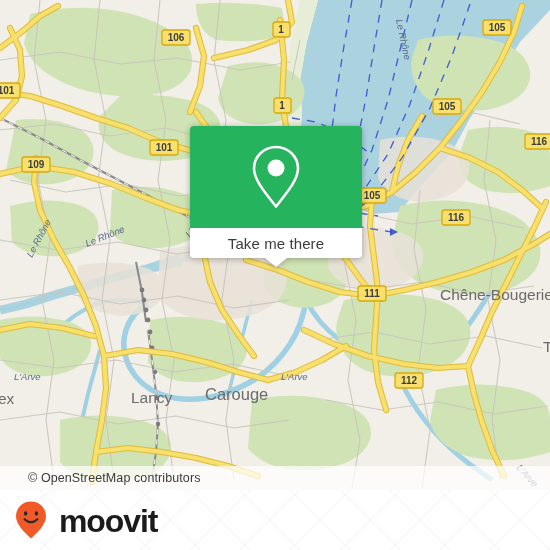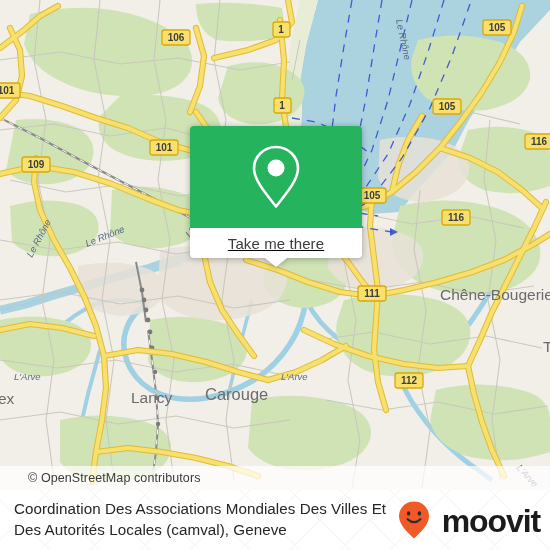--- a/index.html
+++ b/index.html
@@ -25,21 +25,20 @@
   }
   #attribution .attr-text{
     font-size:12.5px;color:#3a3a3a;letter-spacing:0.1px;white-space:nowrap;
   }
 
   
   #callout{
     position:absolute;left:190px;top:126px;width:172px;
     z-index:40;
     filter:drop-shadow(0 1px 3px rgba(0,0,0,0.30));
-    text-decoration:underline;
   }
   #callout .card-top{
     height:102px;background:#25b35e;border-radius:4px 4px 0 0;
     display:flex;align-items:center;justify-content:center;
   }
   #callout .card-bottom{
     height:30px;background:#ffffff;border-radius:0 0 4px 4px;
     display:flex;align-items:center;justify-content:center;
     position:relative;
   }
@@ -377,21 +376,20 @@
       <g stroke="#666" stroke-width="1.2" fill="none">
         <path d="M-20 70 L60 -10 M30 70 L110 -10 M80 70 L160 -10 M130 70 L210 -10
                  M180 70 L260 -10 M230 70 L310 -10 M280 70 L360 -10 M330 70 L410 -10
                  M380 70 L460 -10 M430 70 L510 -10 M480 70 L560 -10"></path>
         <path d="M-20 -10 L60 70 M30 -10 L110 70 M80 -10 L160 70 M130 -10 L210 70
                  M180 -10 L260 70 M230 -10 L310 70 M280 -10 L360 70 M330 -10 L410 70
                  M380 -10 L460 70 M430 -10 L510 70 M480 -10 L560 70"></path>
       </g>
     </svg>
 
-    <div class="place-title">Coordination Des Associations Mondiales Des Villes Et Des Autorités Locales (camval), Geneve</div>
 
     <div class="brand">
       <svg width="34" height="40" viewBox="0 0 34 40">
         <path d="M17 1.5 C8.7 1.5 2 8.1 2 16.2 C2 25 11 32.6 17 38.5 C23 32.6 32 25 32 16.2 C32 8.1 25.3 1.5 17 1.5 Z" fill="#F05A28"></path>
         <ellipse cx="11.6" cy="13.4" rx="1.7" ry="2.2" fill="#2b2b2b"></ellipse>
         <ellipse cx="22.4" cy="13.4" rx="1.7" ry="2.2" fill="#2b2b2b"></ellipse>
         <path d="M10.6 19.2 Q17 25.2 23.4 19.2" stroke="#2b2b2b" stroke-width="2.1" fill="none" stroke-linecap="round"></path>
       </svg>
       <span class="brand-word">moovit</span>
     </div>

